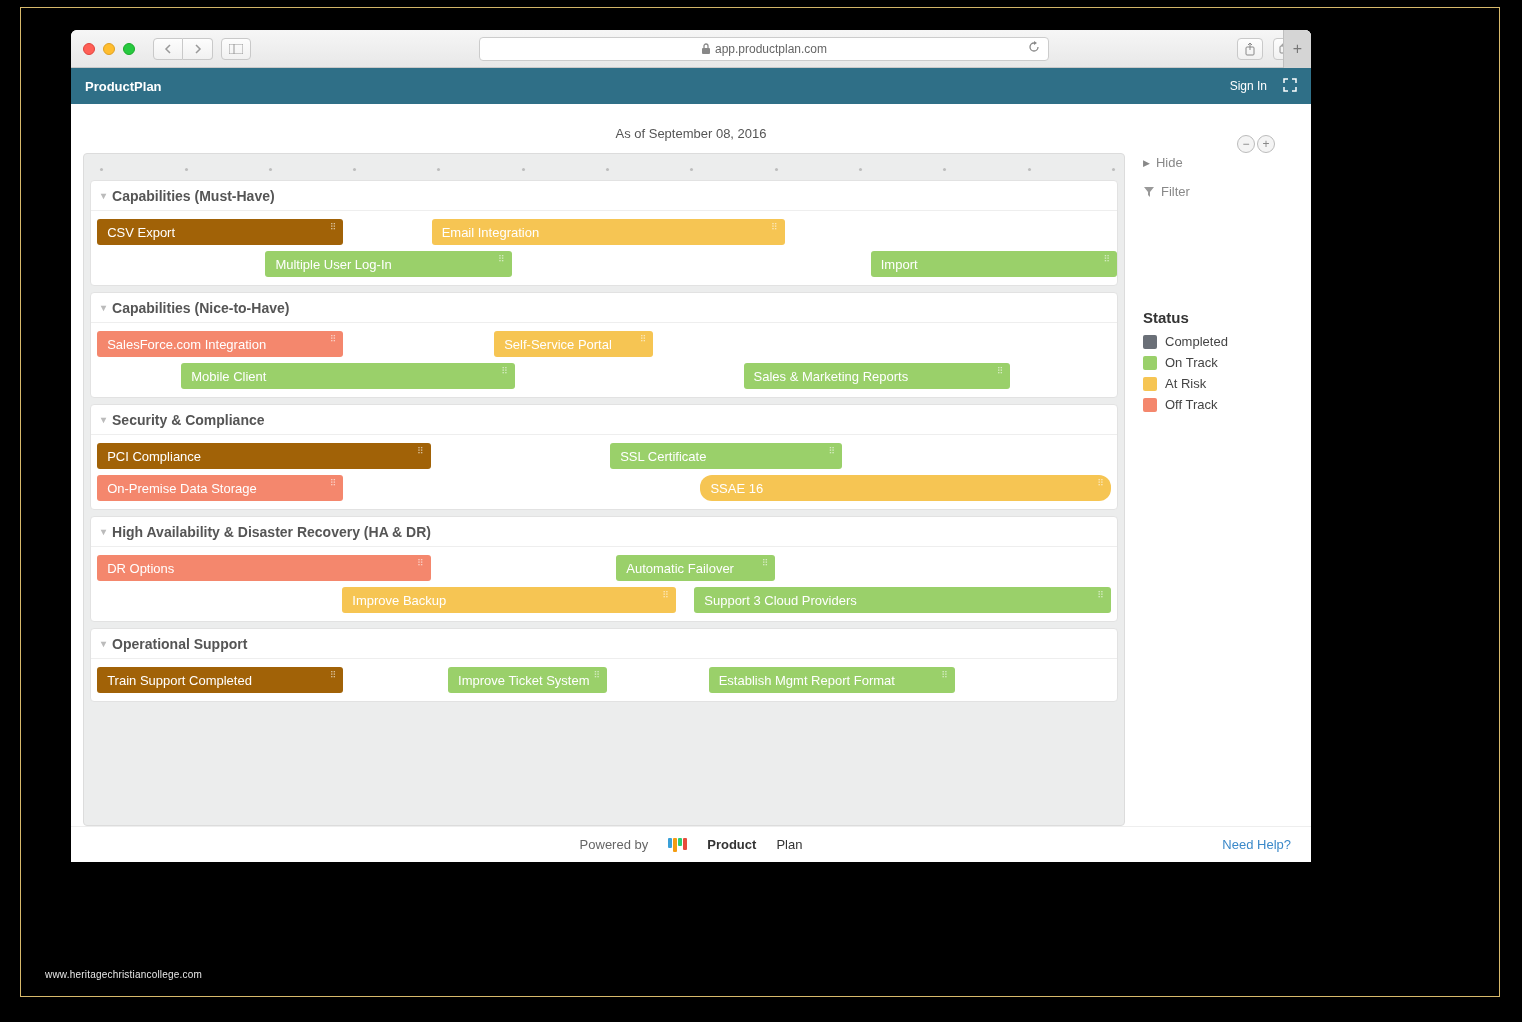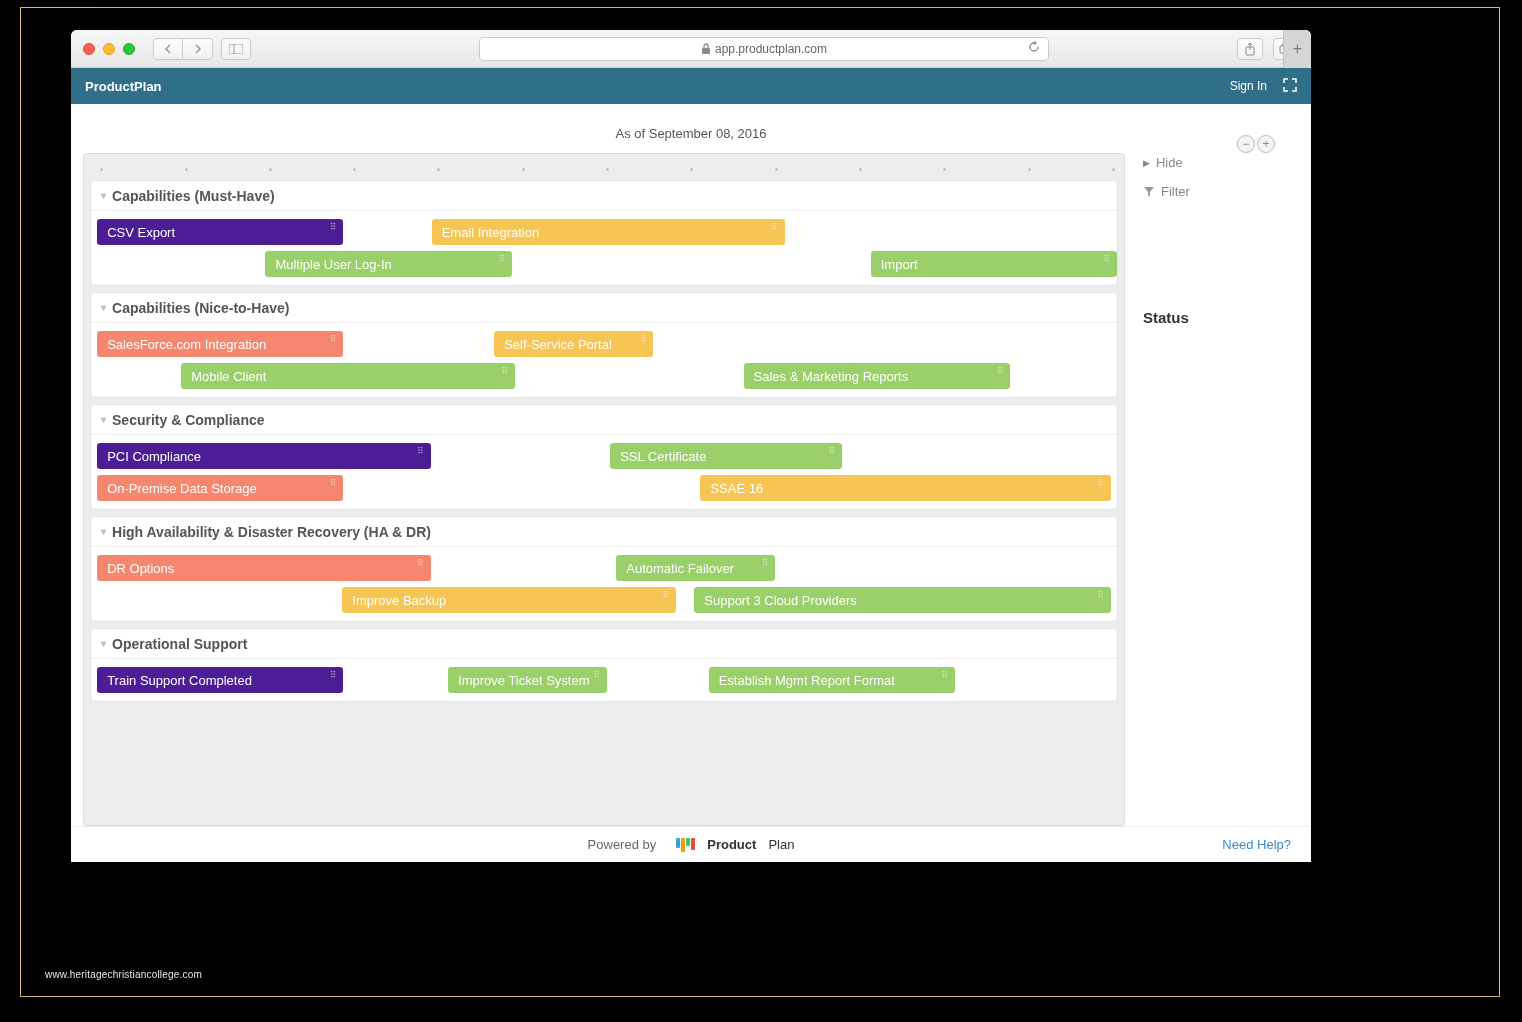--- a/index.html
+++ b/index.html
@@ -177,32 +177,32 @@
   color:#fff; font-size:13px;
   display:flex; align-items:center;
   padding:0 10px;
   cursor:pointer;
   white-space:nowrap;
 }
 .bar .grip {
   position:absolute; right:6px; top:3px;
   font-size:9px; letter-spacing:1px; opacity:.6;
 }
-.c-completed { background:#4c1d95; }
+.c-completed { background:#a16207; }
 .c-ontrack   { background:#9ad06a; }
 .c-atrisk    { background:#f6c553; }
 .c-offtrack  { background:#f4876d; }
 
 .footer {
   height:36px; border-top:1px solid #eee;
   display:flex; align-items:center; justify-content:center;
   font-size:13px; color:#666; position:relative;
 }
 .footer .help { position:absolute; right:20px; color:#3b89c9; cursor:pointer; }
-.pp-logo { display:inline-flex; align-items:center; gap:12px; margin-left:6px;padding-left:14px; }
+.pp-logo { display:inline-flex; align-items:center; gap:20px; margin-left:6px;padding-left:14px; }
 .pp-bars { display:inline-flex; gap:1px; }
 .pp-bars span { width:4px; border-radius:1px; }
 .watermark {
   position:absolute; left:24px; bottom:16px;
   font-size:10px; color:#e7e7e7; letter-spacing:.2px;
 }
 </style>
 </head>
 <body>
 
@@ -373,21 +373,21 @@
                     <div class="bar c-ontrack" style="left: 50.6%; width: 22.6%;">
                       <span>SSL Certificate</span>
                       <span class="grip">⠿</span>
                     </div>
                   </div>
                   <div class="row">
                     <div class="bar c-offtrack" style="left: 0.6%; width: 24%;">
                       <span>On-Premise Data Storage</span>
                       <span class="grip">⠿</span>
                     </div>
-                    <div class="bar c-atrisk" style="left: 59.4%; width: 40%;">
+                    <div class="bar c-atrisk" style="left: 59.4%; width: 40%; border-radius: 12px;">
                       <span>SSAE 16</span>
                       <span class="grip">⠿</span>
                     </div>
                   </div>
                 </div>
               </div>
               <div class="lane">
                 <div class="lane-header">
                   <span class="chev">▾</span>
                   <span>High Availability &amp; Disaster Recovery (HA &amp; DR)</span>
@@ -446,20 +446,38 @@
             <span>Hide</span>
           </div>
           <div class="side-item">
             <svg width="12" height="12">
                 <path d="M1 1 H11 L7 6 V11 L5 9 V6 Z" fill="#999"></path>
               </svg>
             <span>Filter</span>
           </div>
 
           <div class="legend-title">Status</div>
+          <div id="legend">
+              <div class="legend-row">
+                <div class="legend-sw" style="background: rgb(106, 111, 119);"></div>
+                <span>Completed</span>
+              </div>
+              <div class="legend-row">
+                <div class="legend-sw" style="background: rgb(154, 208, 106);"></div>
+                <span>On Track</span>
+              </div>
+              <div class="legend-row">
+                <div class="legend-sw" style="background: rgb(246, 197, 83);"></div>
+                <span>At Risk</span>
+              </div>
+              <div class="legend-row">
+                <div class="legend-sw" style="background: rgb(244, 135, 109);"></div>
+                <span>Off Track</span>
+              </div>
+            </div>
         </div>
 
       </div>
 
       <div class="footer">
         <span>Powered by</span>
         <span class="pp-logo">
           <span class="pp-bars">
             <span style="height:10px;background:#3aa0d8"></span>
             <span style="height:14px;background:#f39c12"></span>

